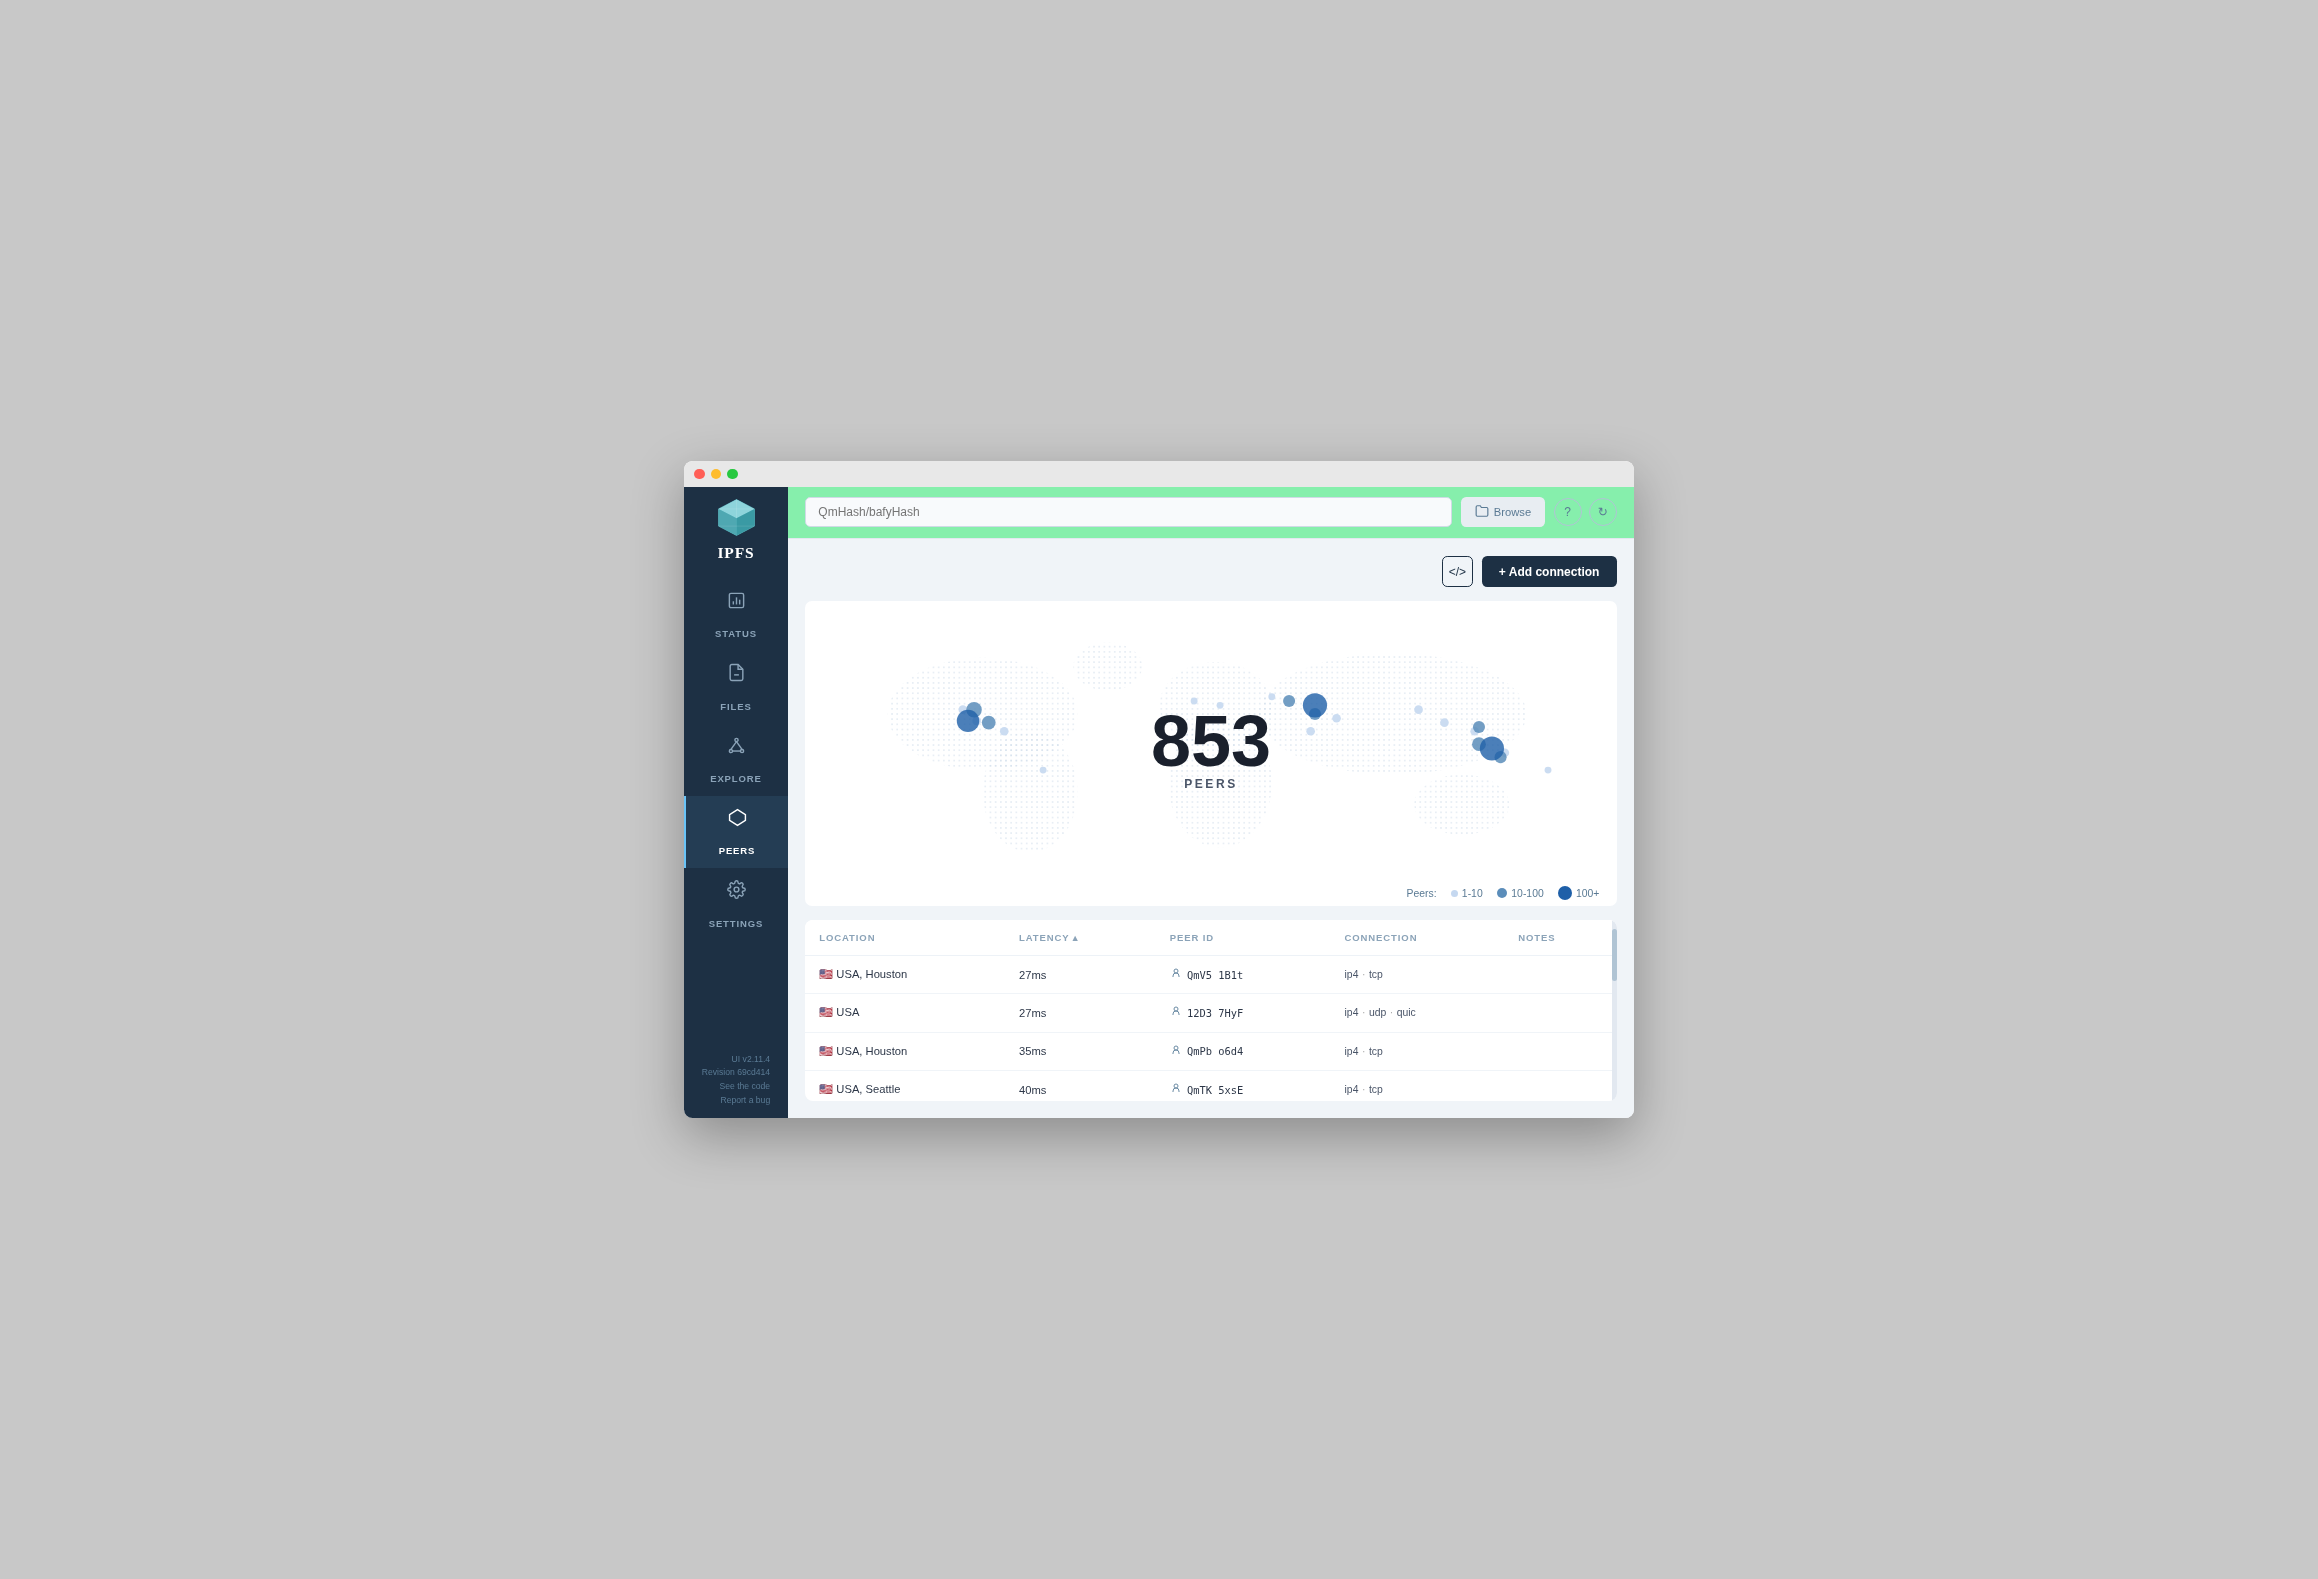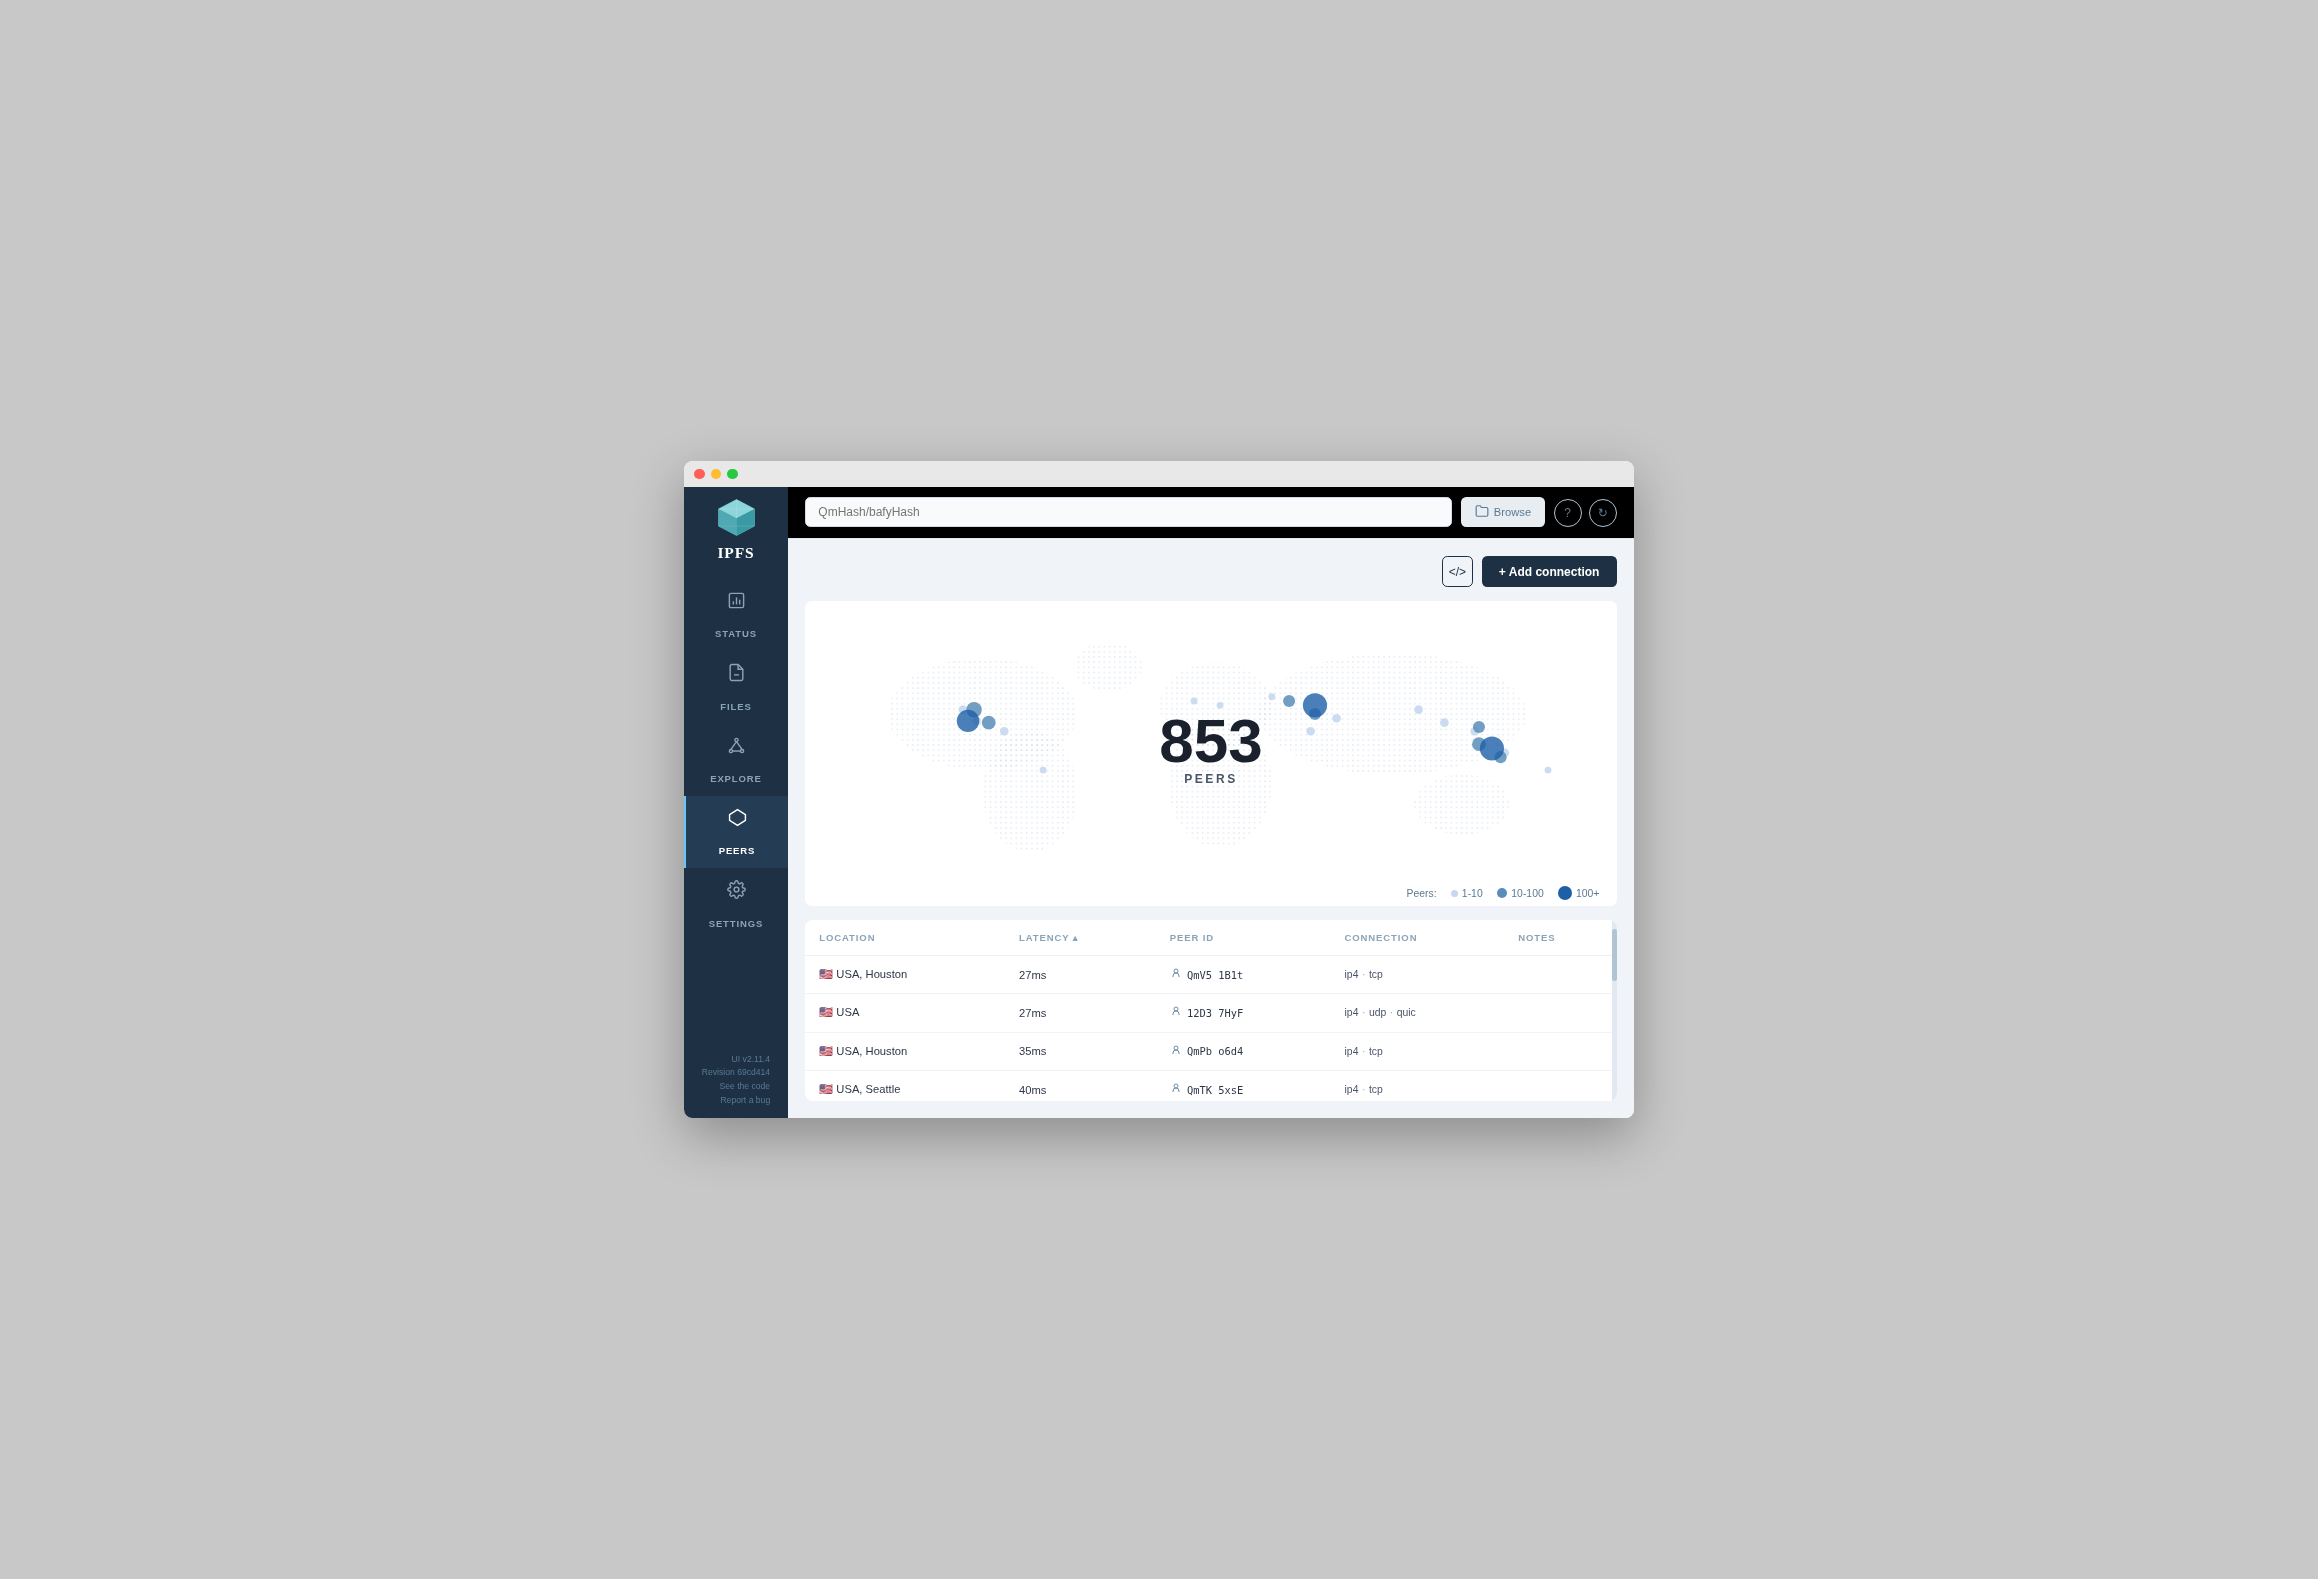--- a/index.html
+++ b/index.html
@@ -115,24 +115,24 @@
     
     .main {
       flex: 1;
       background: #f0f4f8;
       display: flex;
       flex-direction: column;
       overflow: hidden;
     }
     
     .header-bar {
-      background: #000000;
+      background: #86efac;
       padding: 10.4px 17.3px;
       display: flex;
-      align-items: flex-end;
+      align-items: center;
       gap: 8.6px;
       border-bottom: 0.9px solid #e2e8f0;
       flex-shrink: 0;
     }
     .search-input {
       flex: 1;
       padding: 7px 12px;
       border: 0.9px solid #d0dae6;
       border-radius: 5.2px;
       font-size: 12px;
@@ -229,21 +229,21 @@
       top: 0; left: 0;
       width: 100%;
       height: 100%;
     }
     .peers-count {
       position: relative;
       z-index: 10;
       text-align: center;
     }
     .peers-number {
-      font-size: 62px;
+      font-size: 72px;
       font-weight: 800;
       color: #1a202c;
       line-height: 1;
     }
     .peers-label {
       font-size: 12px;
       font-weight: 700;
       color: #4a5568;
       letter-spacing: 2.6px;
     }

